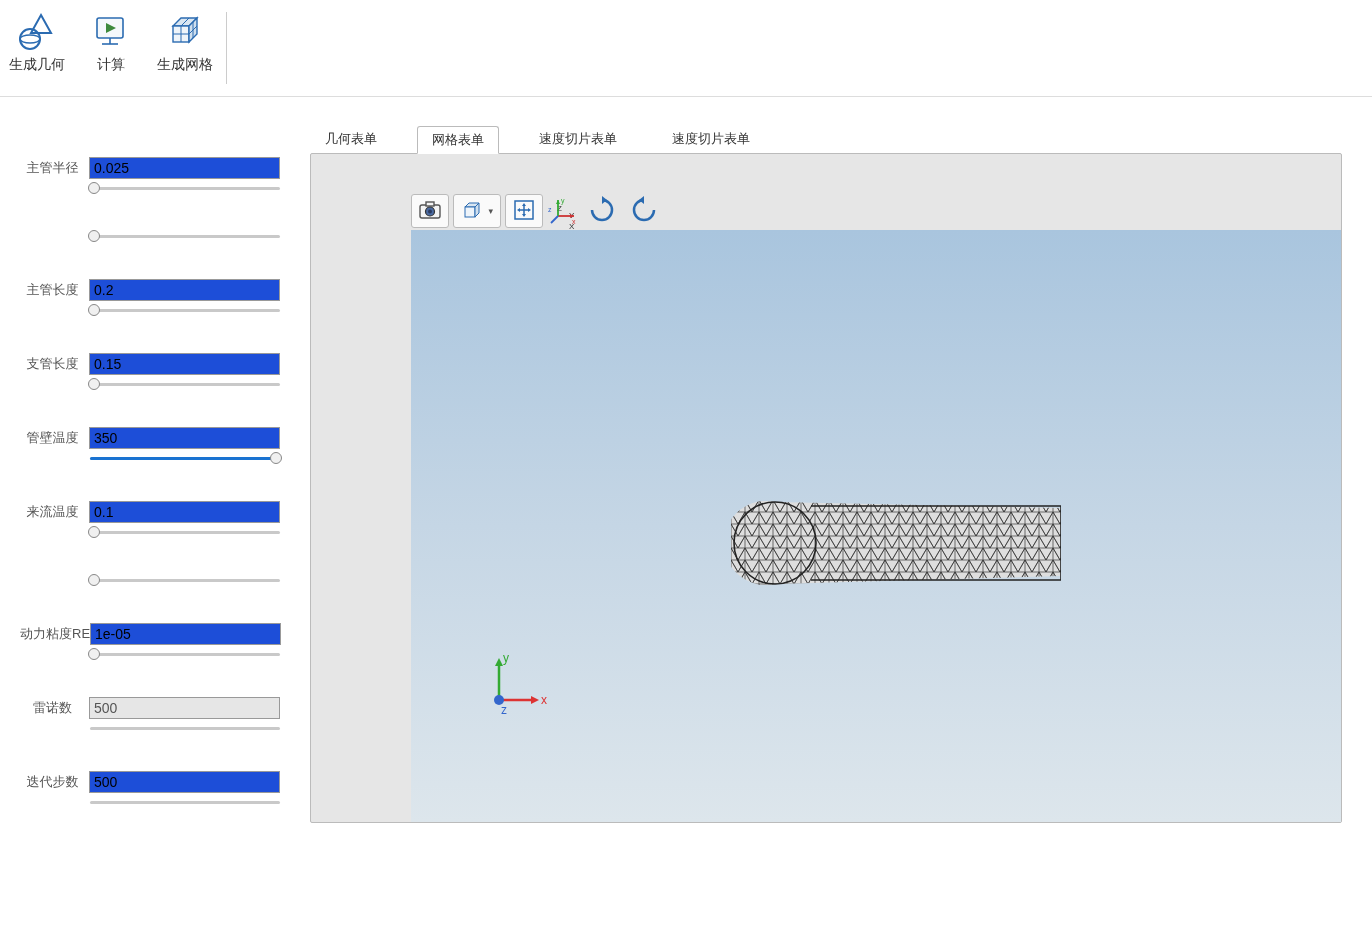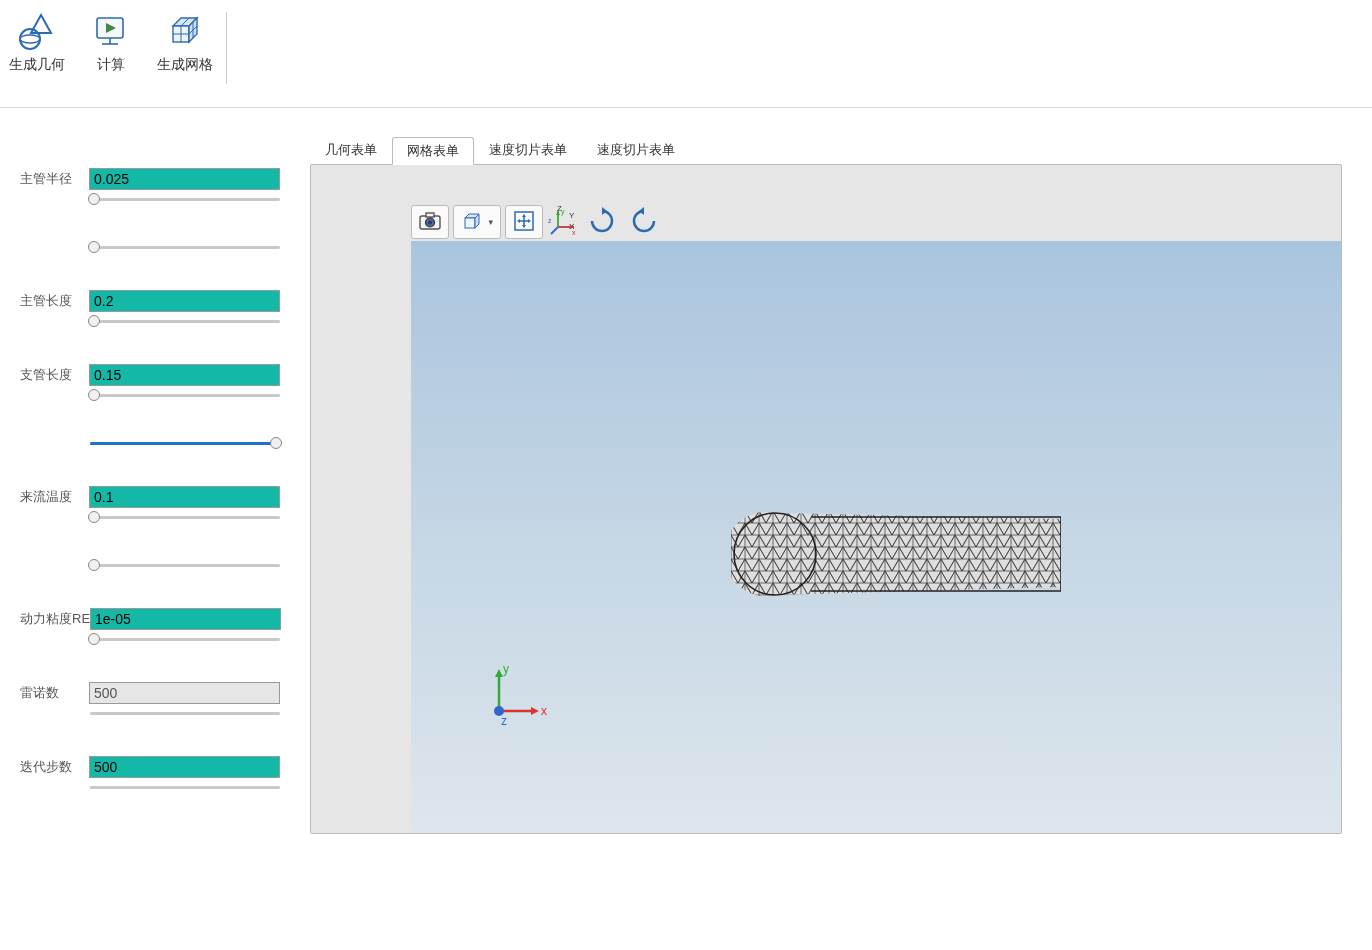--- a/index.html
+++ b/index.html
@@ -9,21 +9,21 @@
     font-size: 13px;
     color: #333;
     background: #fff;
     width: 1372px;
     height: 950px;
     overflow: hidden;
   }
   .toolbar {
     display: flex;
     align-items: flex-start;
-    height: 108px;
+    height: 97px;
     border-bottom: 1px solid #ddd;
     padding: 6px 0 0 0;
   }
   .toolbar-item {
     display: flex;
     flex-direction: column;
     align-items: center;
     width: 74px;
     padding: 4px 2px;
     cursor: pointer;
@@ -56,33 +56,33 @@
   }
   .param-row {
     margin-bottom: 36px;
   }
   .param-head {
     display: flex;
     align-items: center;
   }
   .param-label {
     width: 66px;
-    text-align: left;
+    text-align: center;
     font-size: 13px;
     color: #555;
     margin-right: 4px;
     white-space: nowrap;
   }
   .param-input {
     flex: 1;
     height: 22px;
     border: 1px solid #999;
     padding: 0 4px;
     font-size: 14px;
-    background: #14b8a6;
+    background: #1d4ed8;
   }
   .param-input.readonly {
     background: #e6e6e6;
     color: #555;
   }
   .param-slider {
     margin: 4px 0 0 70px;
     position: relative;
     height: 12px;
   }
@@ -109,20 +109,21 @@
     border: 1px solid #888;
   }
   .content {
     flex: 1;
     padding: 30px 30px 30px 10px;
   }
   .tabs {
     display: flex;
     align-items: flex-end;
     height: 26px;
+    gap: 25px;
   }
   .tab {
     padding: 4px 14px;
     font-size: 13px;
     color: #333;
     cursor: pointer;
     border: 1px solid transparent;
   }
   .tab.active {
     background: #fff;
@@ -256,20 +257,24 @@
           <div class="param-label">支管长度</div>
           <input class="param-input" value="0.15" style="">
         </div>
         <div class="param-slider">
           <div class="slider-track"></div>
           <div class="slider-fill" style="width: 2%;"></div>
           <div class="slider-thumb" style="left: calc(2% - 6px);"></div>
         </div>
       </div>
       <div class="param-row">
+        <div class="param-head">
+          <div class="param-label">管壁温度</div>
+          <input class="param-input" value="350" style="">
+        </div>
         <div class="param-slider">
           <div class="slider-track"></div>
           <div class="slider-fill" style="width: 98%;"></div>
           <div class="slider-thumb" style="left: calc(98% - 6px);"></div>
         </div>
       </div>
       <div class="param-row">
         <div class="param-head">
           <div class="param-label">来流温度</div>
           <input class="param-input" value="0.1" style="">

